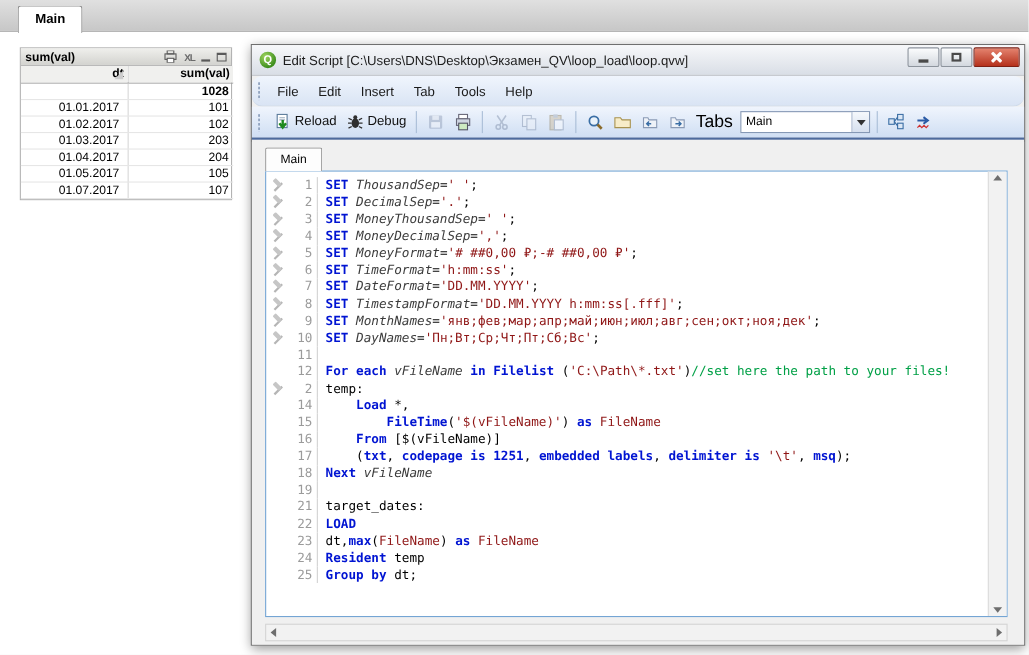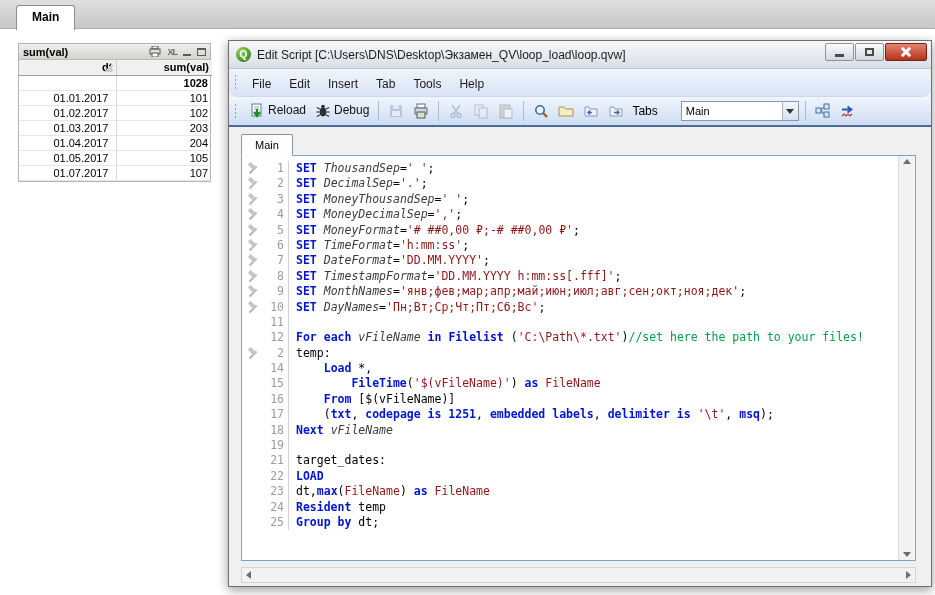--- a/index.html
+++ b/index.html
@@ -60,21 +60,21 @@
              align-items:center; padding-left:4px; border-bottom:1px solid #cdd9ea;border-radius:10px; }
   .grip { width:3px; height:17px; margin:0 6px 0 1px;
           background-image:radial-gradient(circle, #8da0bd 35%, transparent 40%); background-size:3px 4px; }
   .menu-item { font-size:12px; color:#1a1a1a; padding:4px 9px; }
 
   .toolbar { height:30px; background:linear-gradient(#f0f5fd,#cfdef3); display:flex;
              align-items:center; padding-left:4px; gap:3px; border-bottom:2px solid #4d6a9d; }
   .tbtn { display:flex; align-items:flex-start; gap:3px; padding:2px 3px; border-radius:2px; font-size:12px; color:#111; }
   .tsep { width:1px; height:20px; background:#a9bdd6; margin:0 3px; }
   .dim { opacity:.45; }
-  .tabs-label { font-size:12px; margin:0 20px 0 2px; }
+  .tabs-label { font-size:16px; margin:0 4px 0 2px; }
   .combo { width:118px; height:20px; background:#fff; border:1px solid #8598b5; display:flex; align-items:center; }
   .combo .combo-text { flex:1; font-size:11px; padding-left:4px; }
   .combo .combo-btn { width:16px; height:18px; background:linear-gradient(#f5f8fc,#d6e0ef);
                       border-left:1px solid #a9b8cf; display:flex; align-items:center; justify-content:center; }
   .tri-down { width:0; height:0; border-left:4px solid transparent; border-right:4px solid transparent;
               border-top:5px solid #333; }
 
   
   .winbody { position:absolute; left:0; top:88px; right:0; bottom:0; background:#f0f0f0; }
   .script-tab { position:absolute; left:12px; top:5px; height:22px; padding:0 13px; background:#fdfdfd;

